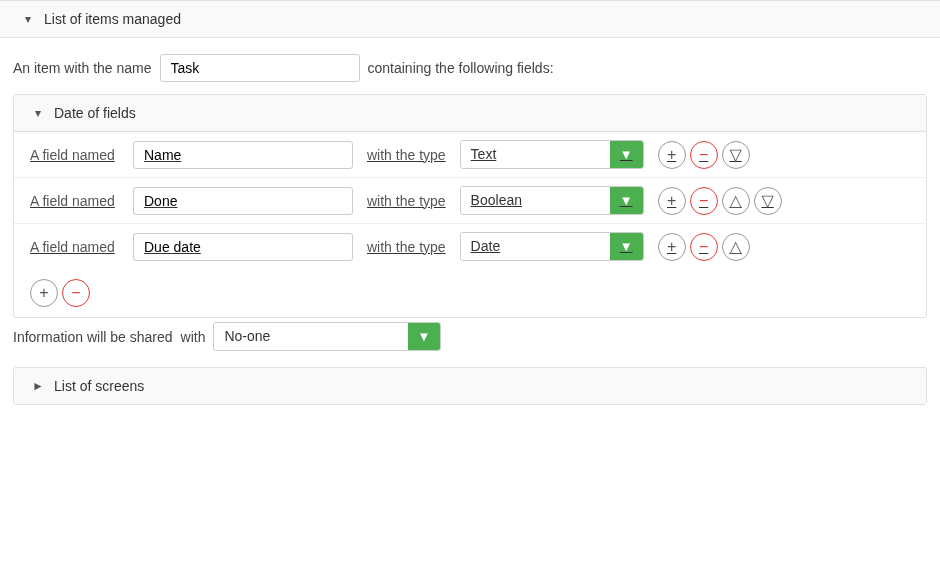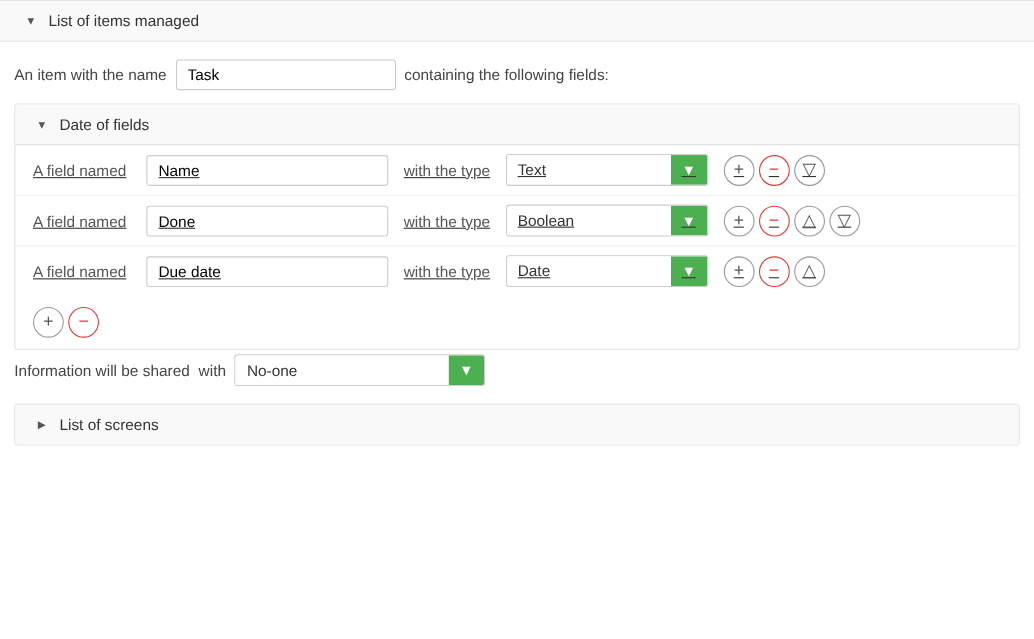--- a/index.html
+++ b/index.html
@@ -168,21 +168,21 @@
     }
     .sharing-row {
       display: flex;
       align-items: center;
       gap: 8px;
       margin-top: 4px;
       flex-wrap: wrap;
     }
     .sharing-select-wrapper {
       display: flex;
-      align-items: center;
+      align-items: flex-start;
       border: 1px solid #ccc;
       border-radius: 3px;
       overflow: hidden;
       width: 228px;
     }
     .sharing-select-text {
       flex: 1;
       padding: 5px 10px;
       font-size: 14px;
       background: #fff;

